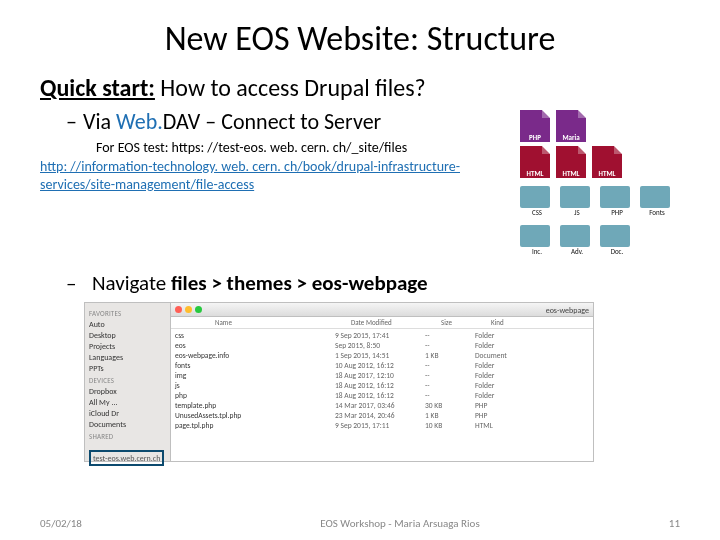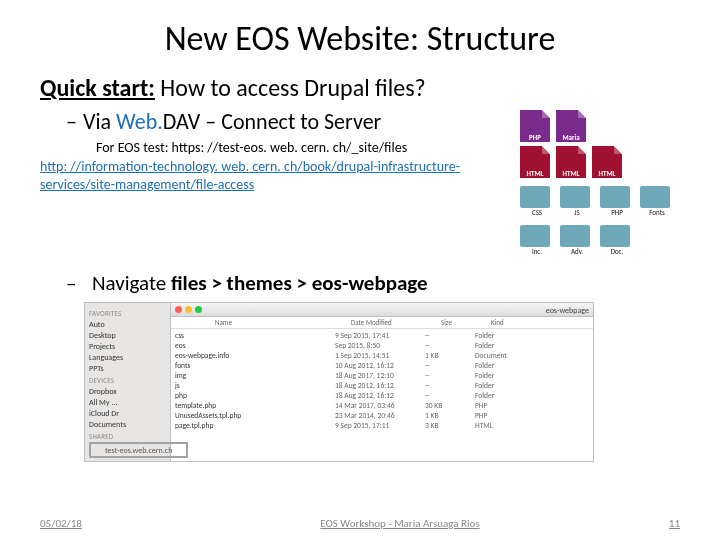--- a/index.html
+++ b/index.html
@@ -88,23 +88,23 @@
   .finder-side {
     width: 86px;
     background: #e8e6e4;
     border-right: 1px solid #bfbfbf;
     padding: 3px 4px;
     color: #555;
   }
   .finder-side .hdr { color: #888; font-size: 7px; margin: 3px 0 1px; text-transform: uppercase; letter-spacing: 0.2px; }
   .finder-side .item { color: #333; margin: 1px 0; }
   .finder-side .shared {
-    border: 2px solid #a3a3a3;
-    padding: 1px 14px;
-    margin-top: 0;
+    border: 2px solid #0c4a6e;
+    padding: 1px 2px;
+    margin-top: 8px;
     display: inline-block;
     white-space: nowrap;
   }
   .finder-main { flex: 1; display: flex; flex-direction: column; }
   .finder-top {
     height: 14px;
     background: linear-gradient(#f5f5f5,#dcdcdc);
     border-bottom: 1px solid #bfbfbf;
     display: flex; align-items: center; padding: 0 4px; gap: 3px;
   }
@@ -125,21 +125,20 @@
   .fr span:nth-child(2){ width: 90px; color:#666; }
   .fr span:nth-child(3){ width: 50px; color:#666; }
   .fr span:nth-child(4){ width: 60px; color:#666; }
   .footer {
     position: absolute;
     bottom: 10px;
     left: 40px; right: 40px;
     display: flex;
     font-size: 11px;
     color: #888;
-    text-decoration: underline;
   }
   .footer .date { width: 120px; }
   .footer .mid { flex: 1; text-align: center; }
   .footer .pg { width: 40px; text-align: right; }
 </style>
 </head>
 <body>
 
 <div class="slide">
   <h1>New EOS Website: Structure</h1>
@@ -265,21 +264,21 @@
           </div>
           <div class="fr">
             <span>UnusedAssets.tpl.php</span>
             <span>23 Mar 2014, 20:46</span>
             <span>1 KB</span>
             <span>PHP</span>
           </div>
           <div class="fr">
             <span>page.tpl.php</span>
             <span>9 Sep 2015, 17:11</span>
-            <span>3 KB</span>
+            <span>10 KB</span>
             <span>HTML</span>
           </div>
         </div>
     </div>
   </div>
 </div>
 
 <div class="footer">
   <div class="date">05/02/18</div>
   <div class="mid">EOS Workshop - Maria Arsuaga Rios</div>

